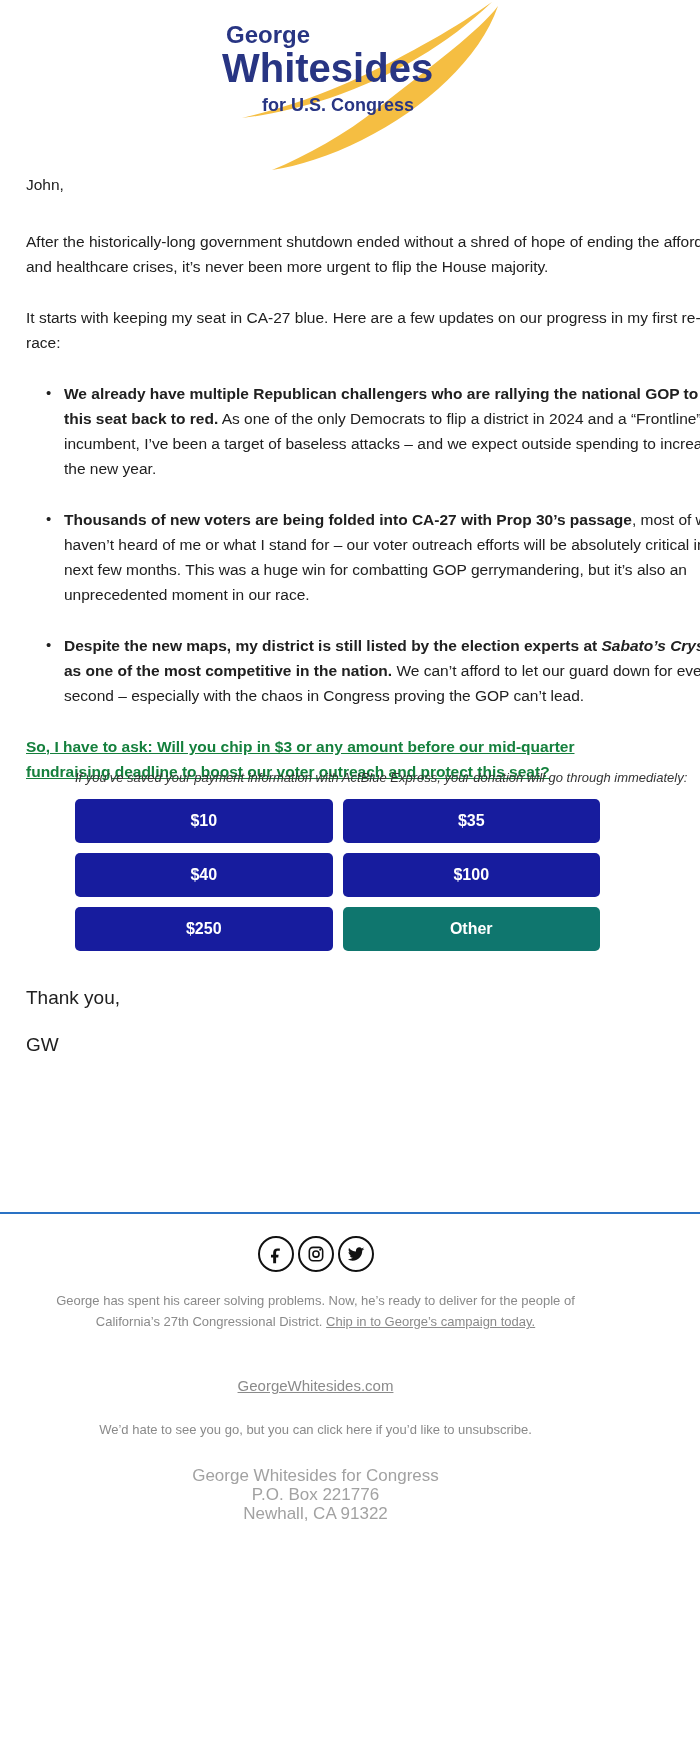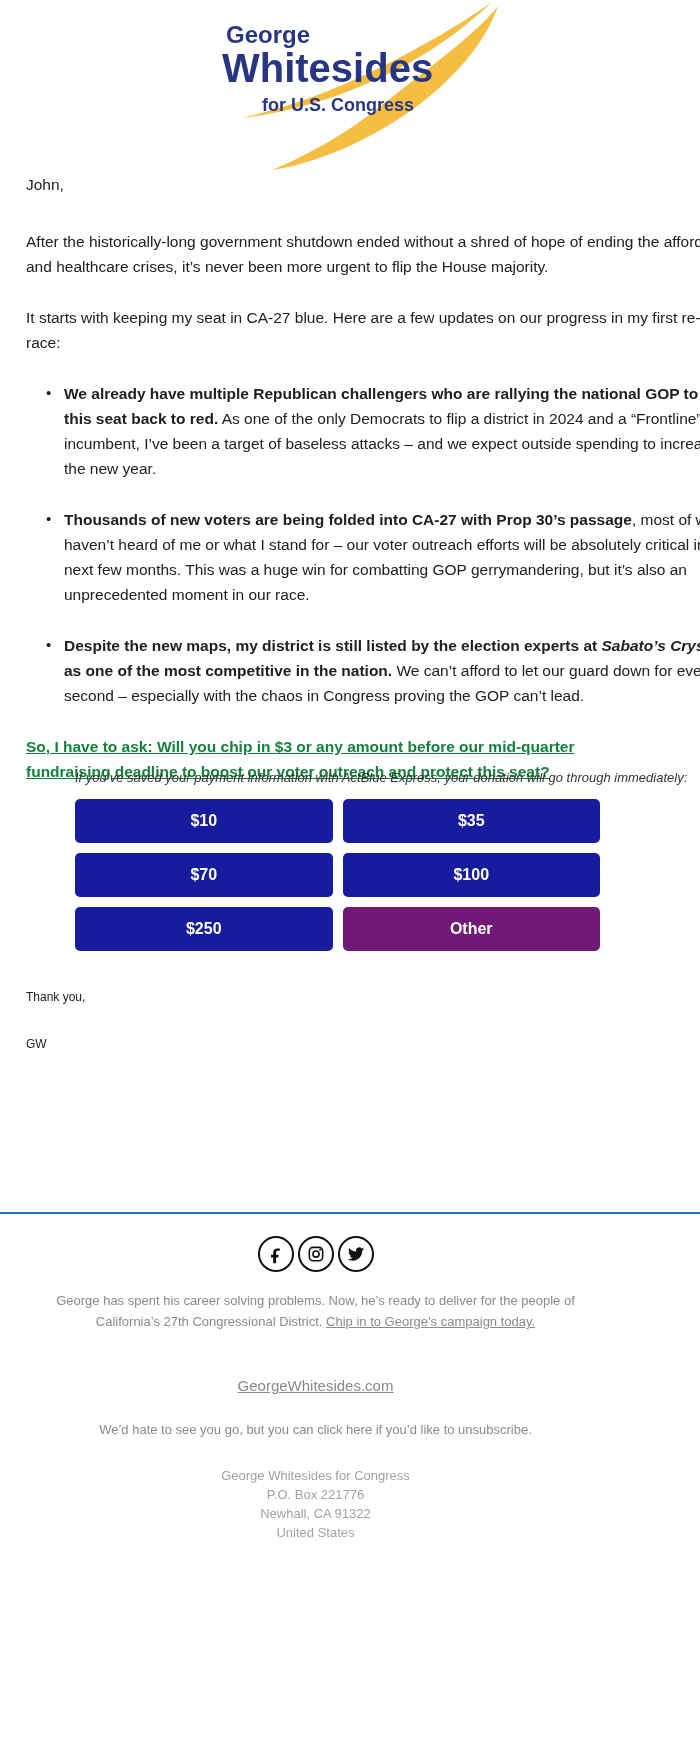--- a/index.html
+++ b/index.html
@@ -109,31 +109,31 @@
     font-size: 16px;
     font-weight: bold;
     display: flex;
     align-items: center;
     justify-content: center;
     cursor: pointer;
     border: none;
     font-family: "Liberation Sans", sans-serif;
     text-align: center;
   }
-  .amt-btn.other { background: #701a75; }
+  .amt-btn.other { background: #0f766e; }
 
   
   .signoff {
     position: absolute;
     left: 26px;
     top: 985px;
     width: 600px;
   }
   .signoff p {
-    font-size: 12px;
+    font-size: 19px;
     line-height: 25px;
     margin: 0 0 22px 0;
     color: #202020;
   }
 
   
   .divider {
     position: absolute;
     left: 0;
     top: 1212px;
@@ -178,21 +178,21 @@
     color: #8a8a8a;
     text-decoration: underline;
     cursor: pointer;
   }
   .foot-text .site-link {
     font-size: 15px;
     color: #8a8a8a;
     text-decoration: underline;
   }
   .address {
-    font-size: 13px;
+    font-size: 17px;
     line-height: 19px;
     color: #a2a2a2;
     margin: 26px auto 0 auto;
     width: 520px;
     text-align: center;
   }
 </style>
 </head>
 <body>
 
@@ -226,21 +226,21 @@
   </ul>
 
   <a class="cta-link">So, I have to ask: Will you chip in $3 or any amount before our mid-quarter fundraising deadline to boost our voter outreach and protect this seat?</a>
 </div>
 
 <div class="donate-block">
   <div class="express-note">If you’ve saved your payment information with ActBlue Express, your donation will go through immediately:</div>
   <div class="btn-grid">
     <button class="amt-btn">$10</button>
     <button class="amt-btn">$35</button>
-    <button class="amt-btn">$70</button>
+    <button class="amt-btn">$40</button>
     <button class="amt-btn">$100</button>
     <button class="amt-btn">$250</button>
     <button class="amt-btn other">Other</button>
   </div>
 </div>
 
 <div class="signoff">
   <p>Thank you,</p>
   <p>GW</p>
 </div>
@@ -276,15 +276,14 @@
     <br>
     <a class="site-link">GeorgeWhitesides.com</a>
   </div>
 
   <div class="foot-text">We’d hate to see you go, but you can click here if you’d like to unsubscribe.</div>
 
   <div class="address">
     <div>George Whitesides for Congress</div>
     <div>P.O. Box 221776</div>
     <div>Newhall, CA 91322</div>
-    <div>United States</div>
   </div>
 </div>
 
 </body></html>

